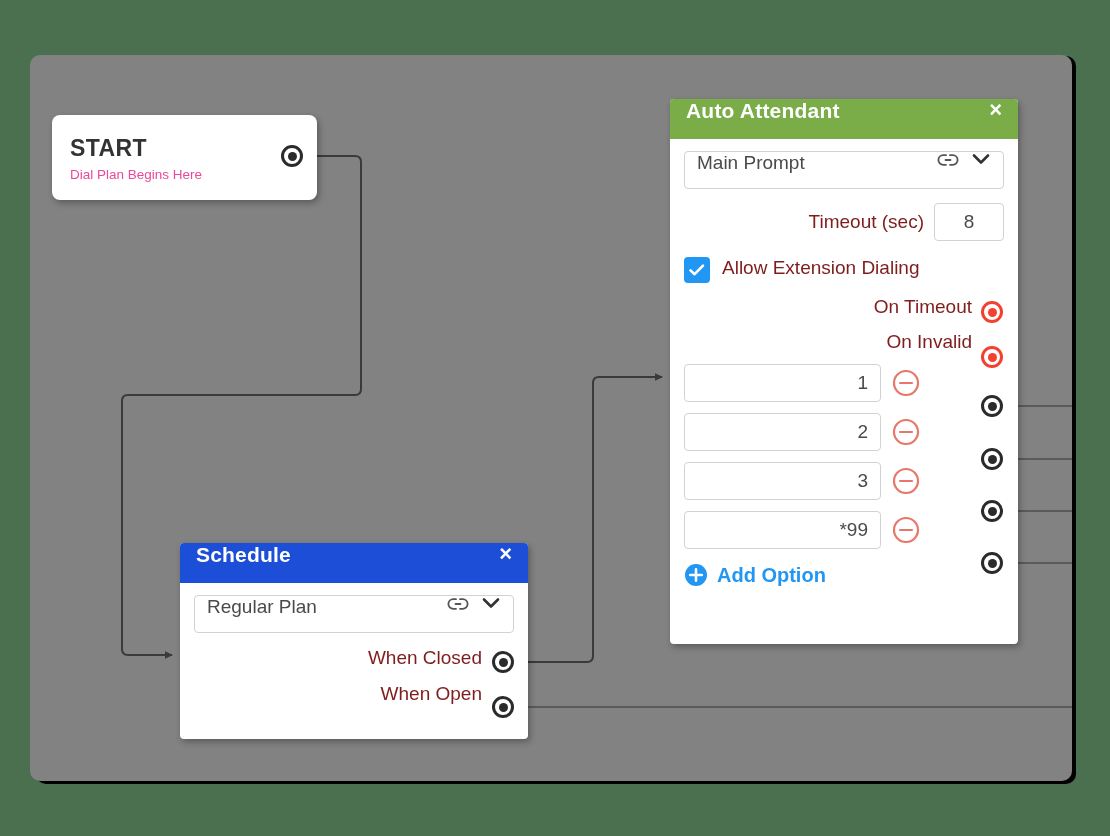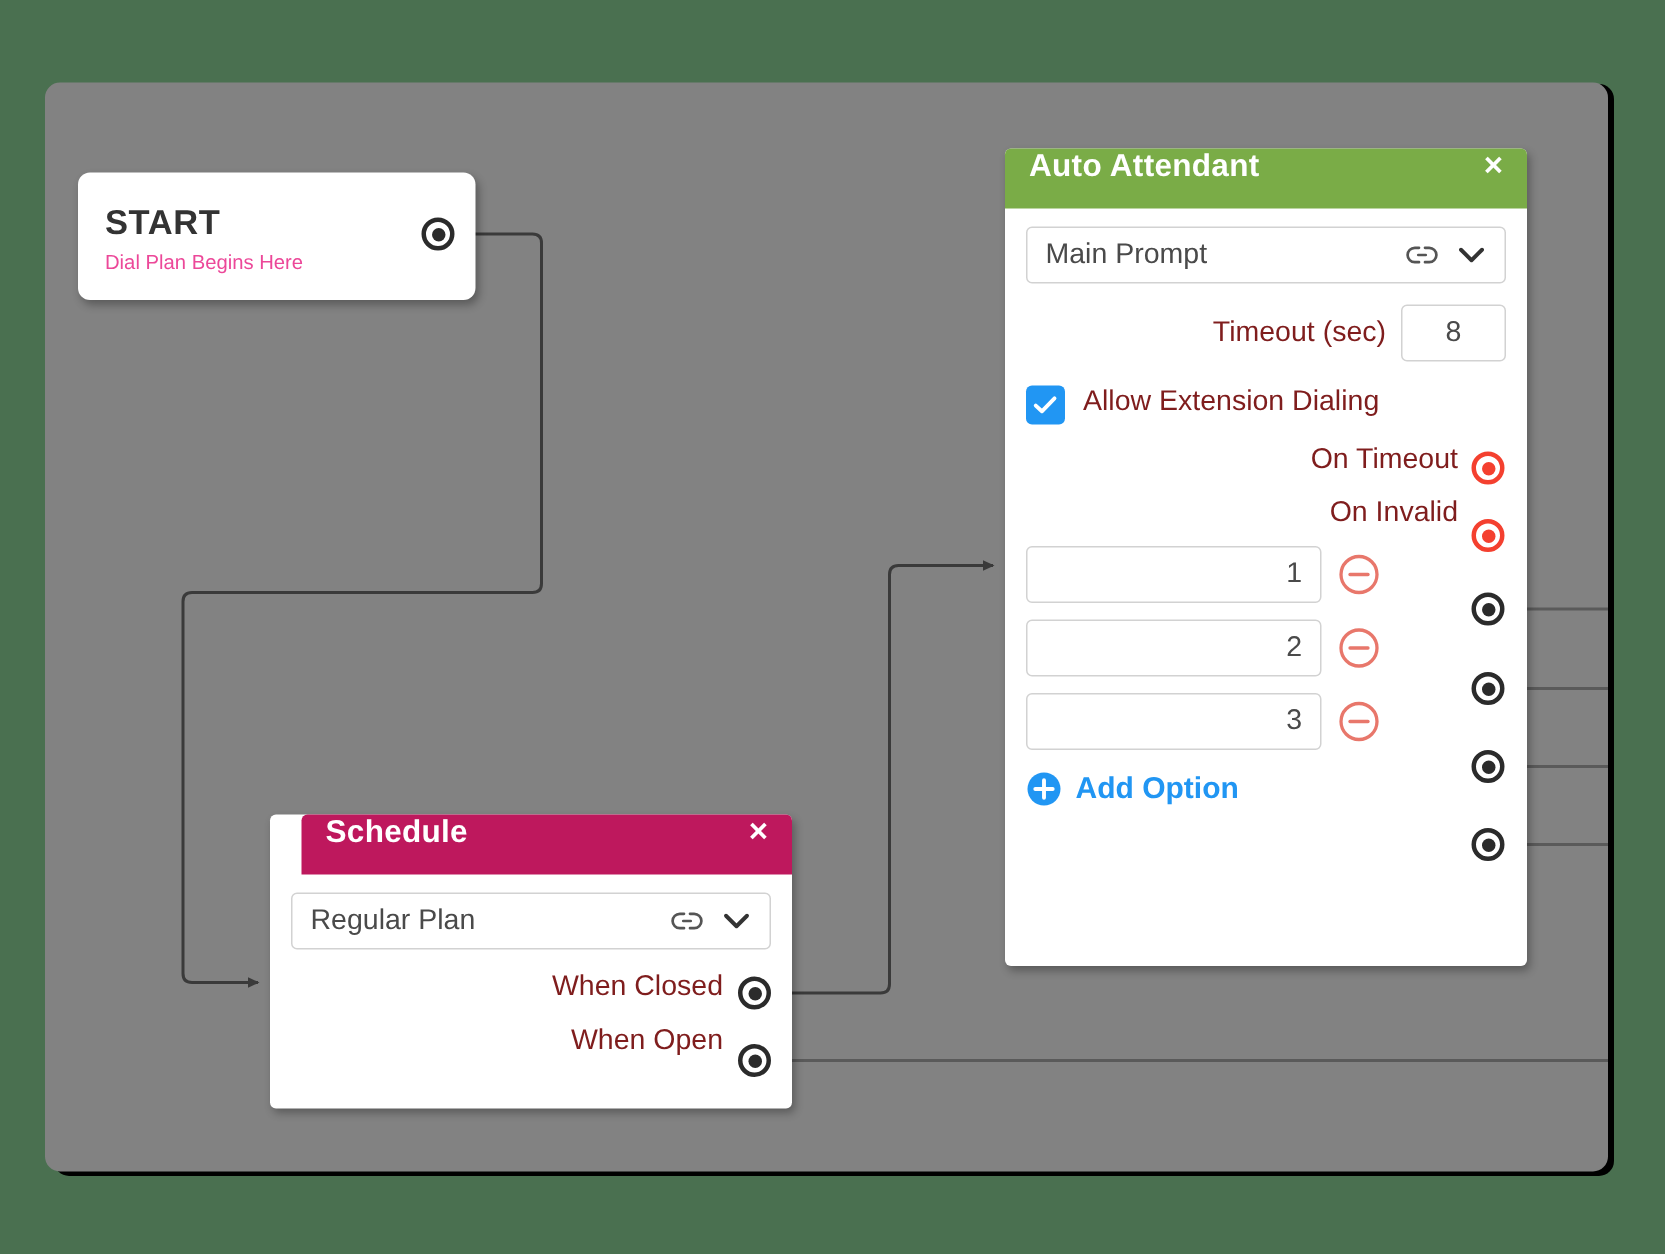--- a/index.html
+++ b/index.html
@@ -84,21 +84,21 @@
     font-size: 22px;
     font-weight: bold;
     line-height: 1;
     cursor: pointer;
     font-family: "Liberation Sans", sans-serif;
   }
 
   
   .field-select {
     display: flex;
-    align-items: center;
+    align-items: flex-start;
     height: 38px;
     border: 1px solid #d2d2d2;
     border-radius: 4px;
     background: #ffffff;
     padding: 0 12px 0 12px;
   }
   .field-select .fs-label {
     flex: 1;
     font-size: 19px;
     color: #4a4a4a;
@@ -170,21 +170,21 @@
     color: #2196f3;
     font-size: 20px;
     font-weight: bold;
   }
 
   
   #sched-node {
     left: 180px; top: 543px;
     width: 348px; height: 196px;
   }
-  #sched-header { background: #be185d; margin-left: 21px; }
+  #sched-header { background: #1d4ed8; }
   #sched-body { padding: 12px 14px 0 14px; }
   .sched-row { margin-top: 14px; }
 
   
   .cdot {
     position: absolute;
     width: 22px; height: 22px;
     border-radius: 50%;
     display: flex; align-items: center; justify-content: center;
   }
@@ -302,20 +302,29 @@
       <div class="opt-input">2</div>
       <span class="minus-icon">
         <svg width="30" height="30" viewBox="0 0 30 30">
           <circle cx="15" cy="15" r="12" stroke="#e8776b" stroke-width="2.2" fill="none"></circle>
           <path d="M9,15 H21" stroke="#e8776b" stroke-width="2.2" stroke-linecap="round"></path>
         </svg>
       </span>
     </div>
     <div class="opt-row">
       <div class="opt-input">3</div>
+      <span class="minus-icon">
+        <svg width="30" height="30" viewBox="0 0 30 30">
+          <circle cx="15" cy="15" r="12" stroke="#e8776b" stroke-width="2.2" fill="none"></circle>
+          <path d="M9,15 H21" stroke="#e8776b" stroke-width="2.2" stroke-linecap="round"></path>
+        </svg>
+      </span>
+    </div>
+    <div class="opt-row">
+      <div class="opt-input">*99</div>
       <span class="minus-icon">
         <svg width="30" height="30" viewBox="0 0 30 30">
           <circle cx="15" cy="15" r="12" stroke="#e8776b" stroke-width="2.2" fill="none"></circle>
           <path d="M9,15 H21" stroke="#e8776b" stroke-width="2.2" stroke-linecap="round"></path>
         </svg>
       </span>
     </div>
 
     <div id="add-option">
       <span style="display:flex;">

